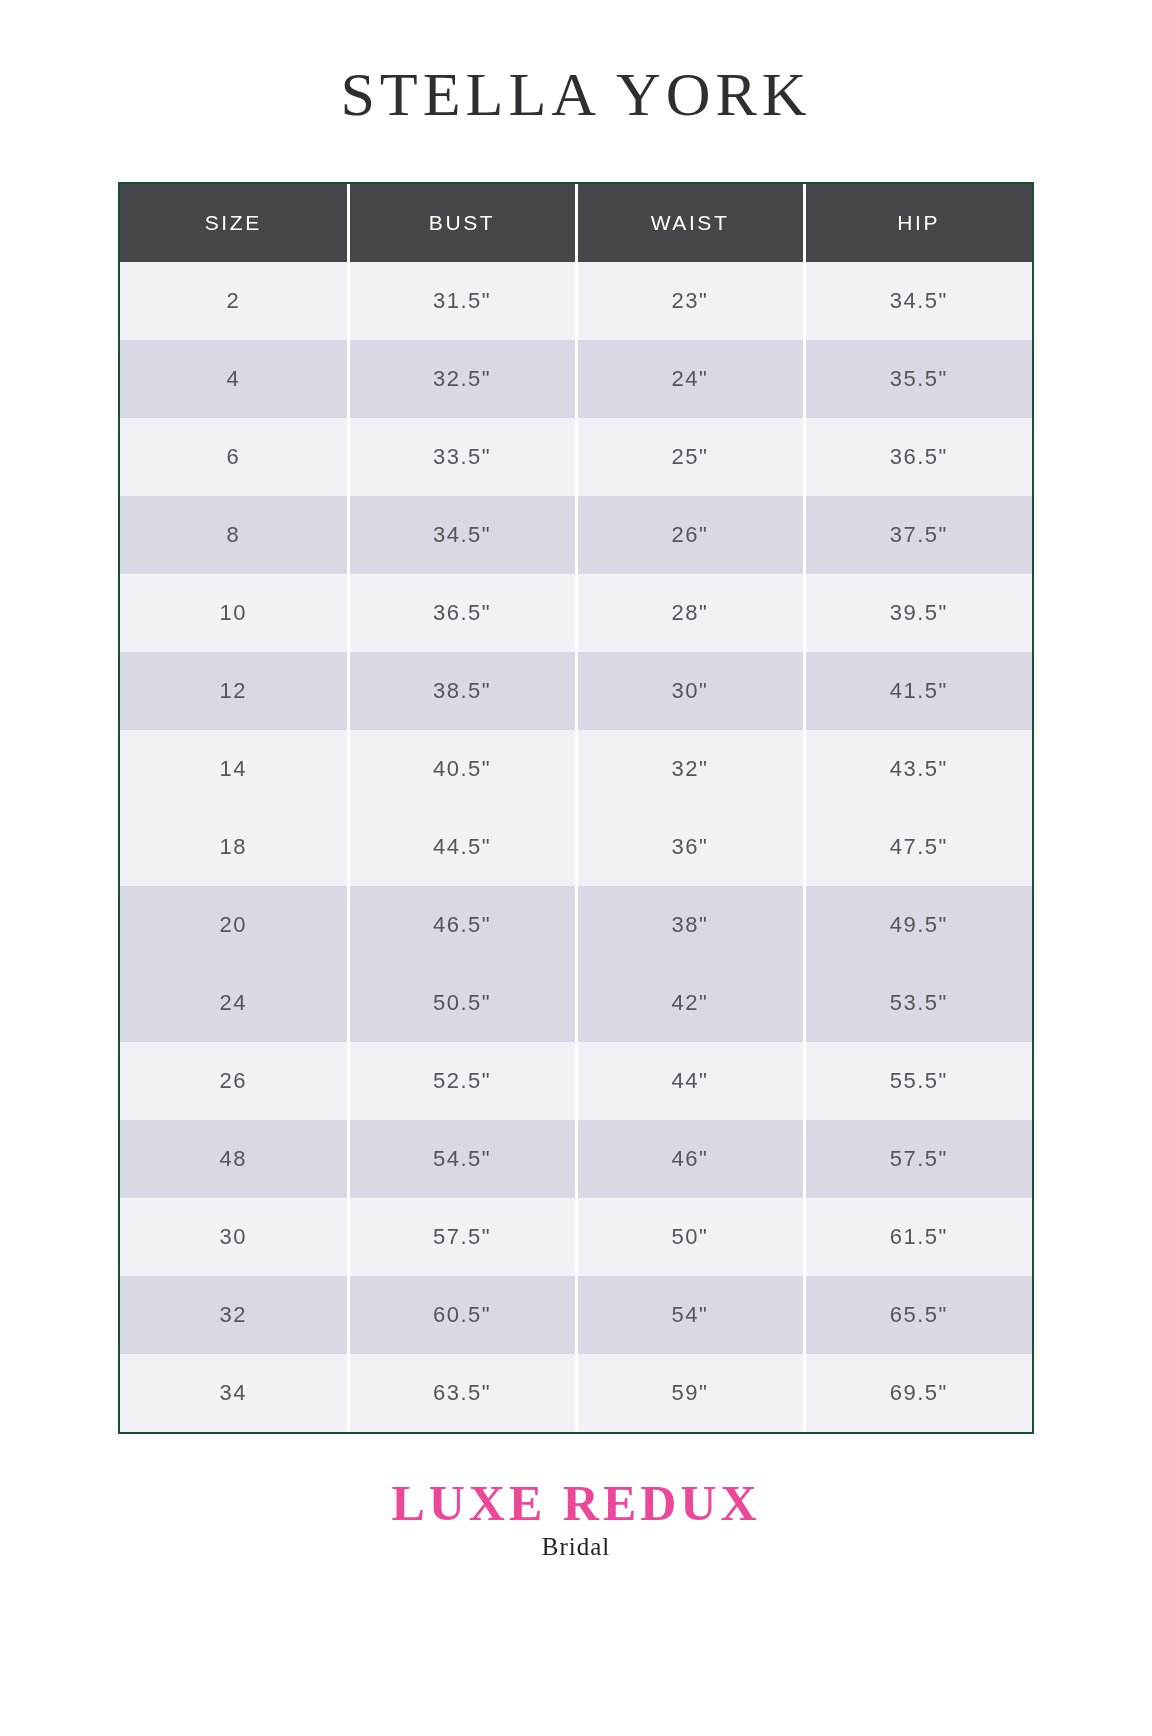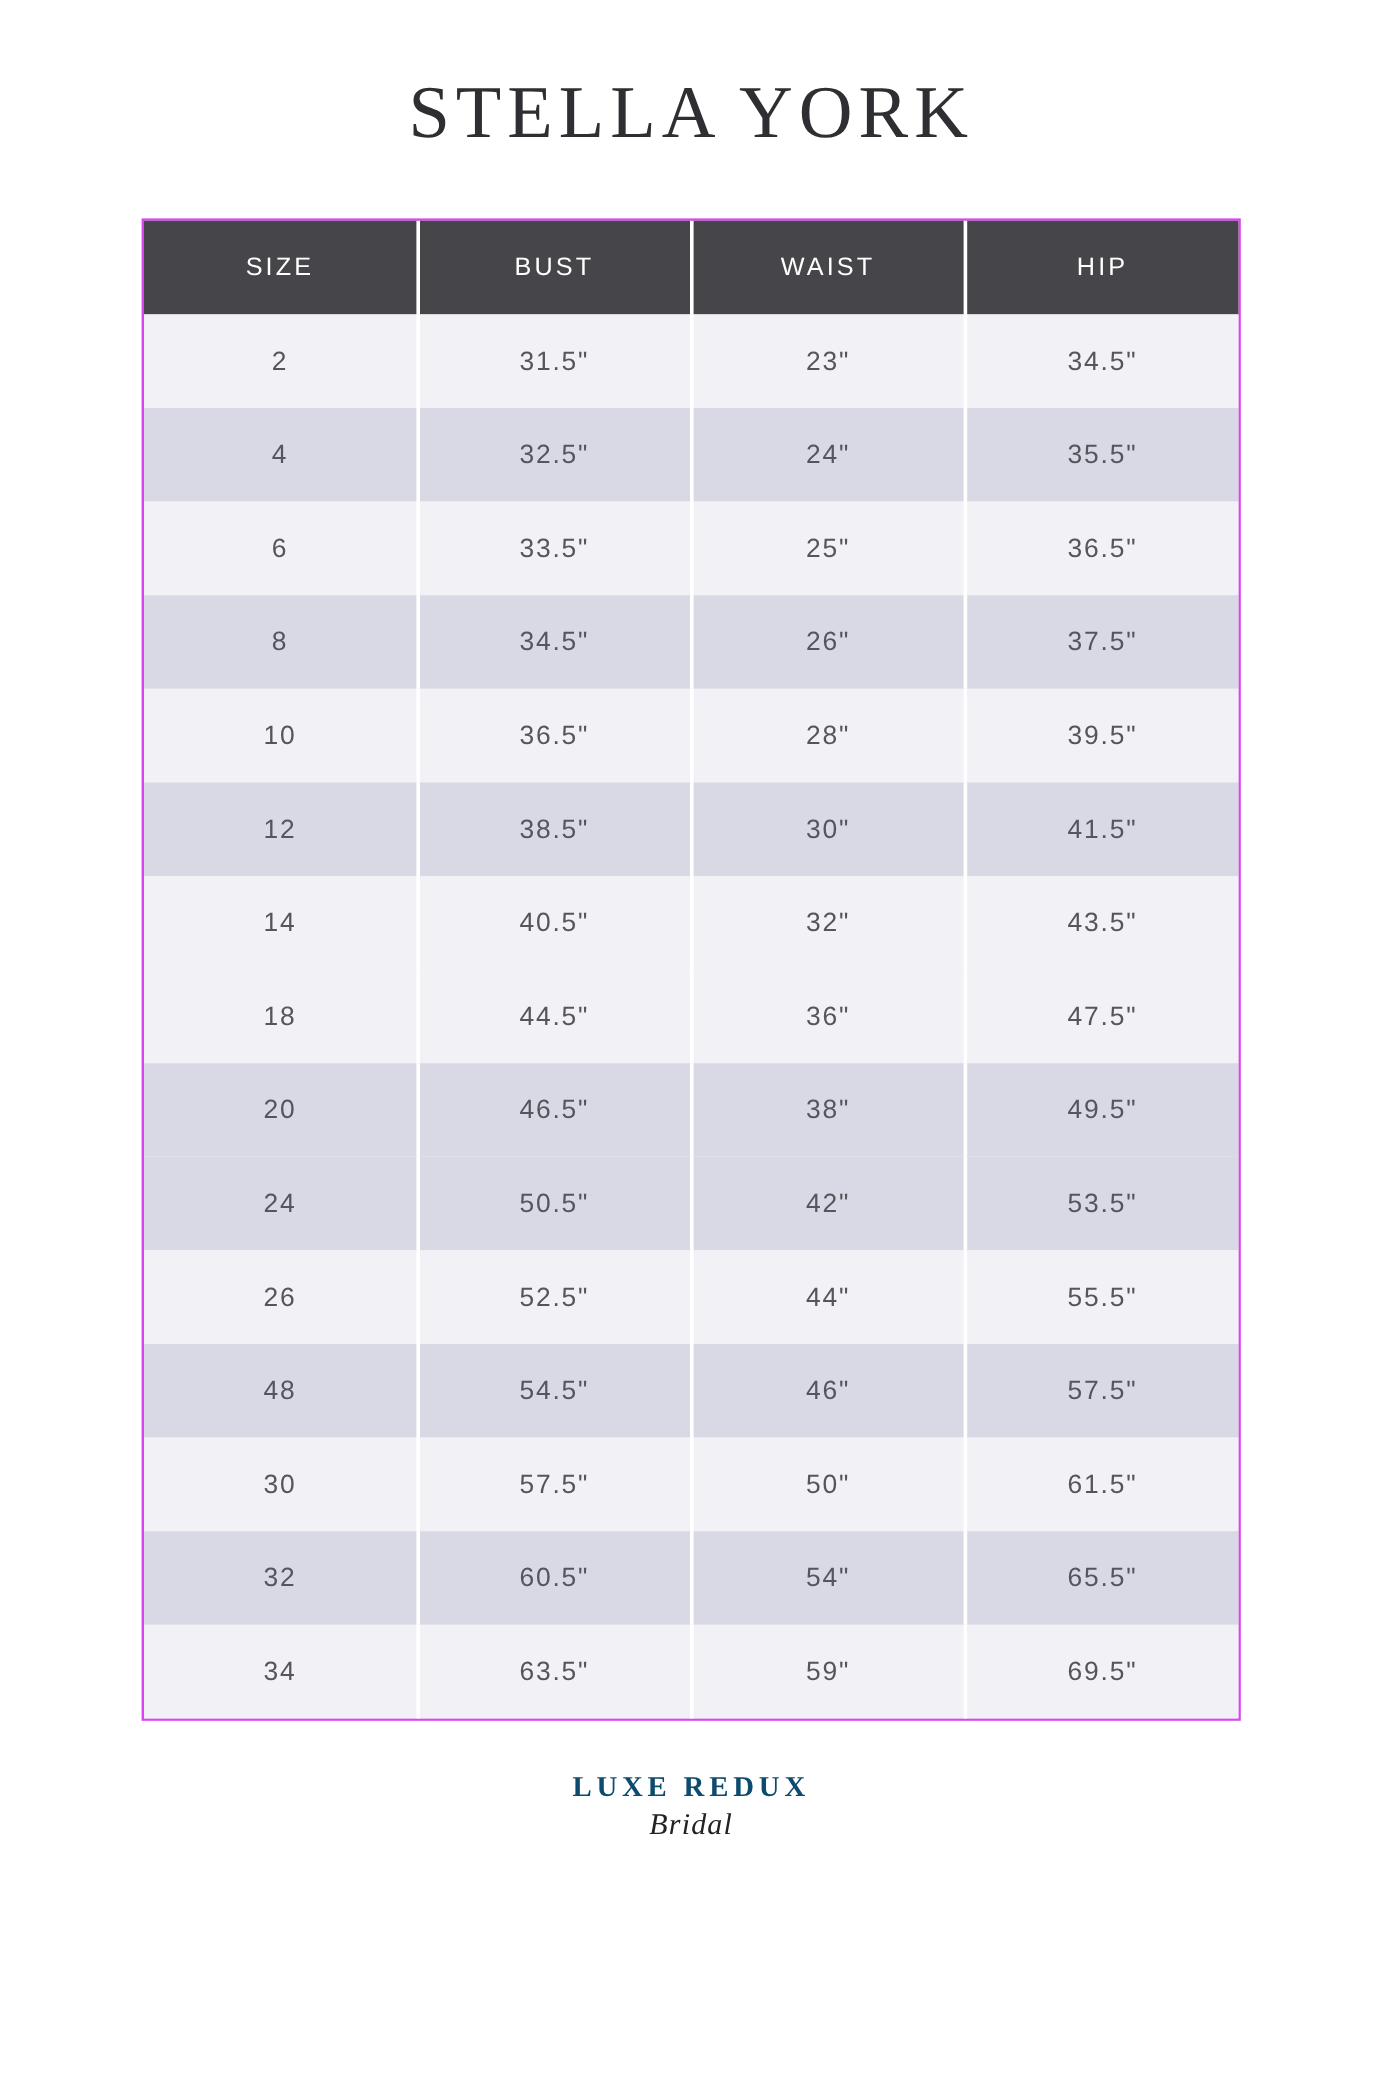--- a/index.html
+++ b/index.html
@@ -59,41 +59,40 @@
     text-align: center;
     font-size: 22px;
     color: #55555b;
     letter-spacing: 1.5px;
     border-right: 3px solid #ffffff;
   }
   table.size-chart td:last-child { border-right: none; }
   tr.row-light td { background: #f1f1f6; }
   tr.row-dark td  { background: #d9d9e6; }
   .chart-border {
-    border: 2px solid #d946ef;
+    border: 2px solid #14532d;
     box-sizing: border-box;
   }
   .footer-logo {
     margin-top: 44px;
     text-align: center;
     line-height: 1;
   }
   .footer-main {
     font-family: "Liberation Serif", serif;
-    font-size: 24px;
+    font-size: 50px;
     letter-spacing: 4px;
-    color: #0c4a6e;
+    color: #ec4899;
     font-weight: 700;
     position: relative;
     display: inline-block;
     padding-bottom: 4px;
   }
   .footer-sub {
     font-family: "Liberation Serif", serif;
-    font-style: italic;
     font-size: 25px;
     color: #232327;
     margin-top: 2px;
     letter-spacing: 1px;
   }
 </style>
 </head>
 <body>
 
 <div class="page">

